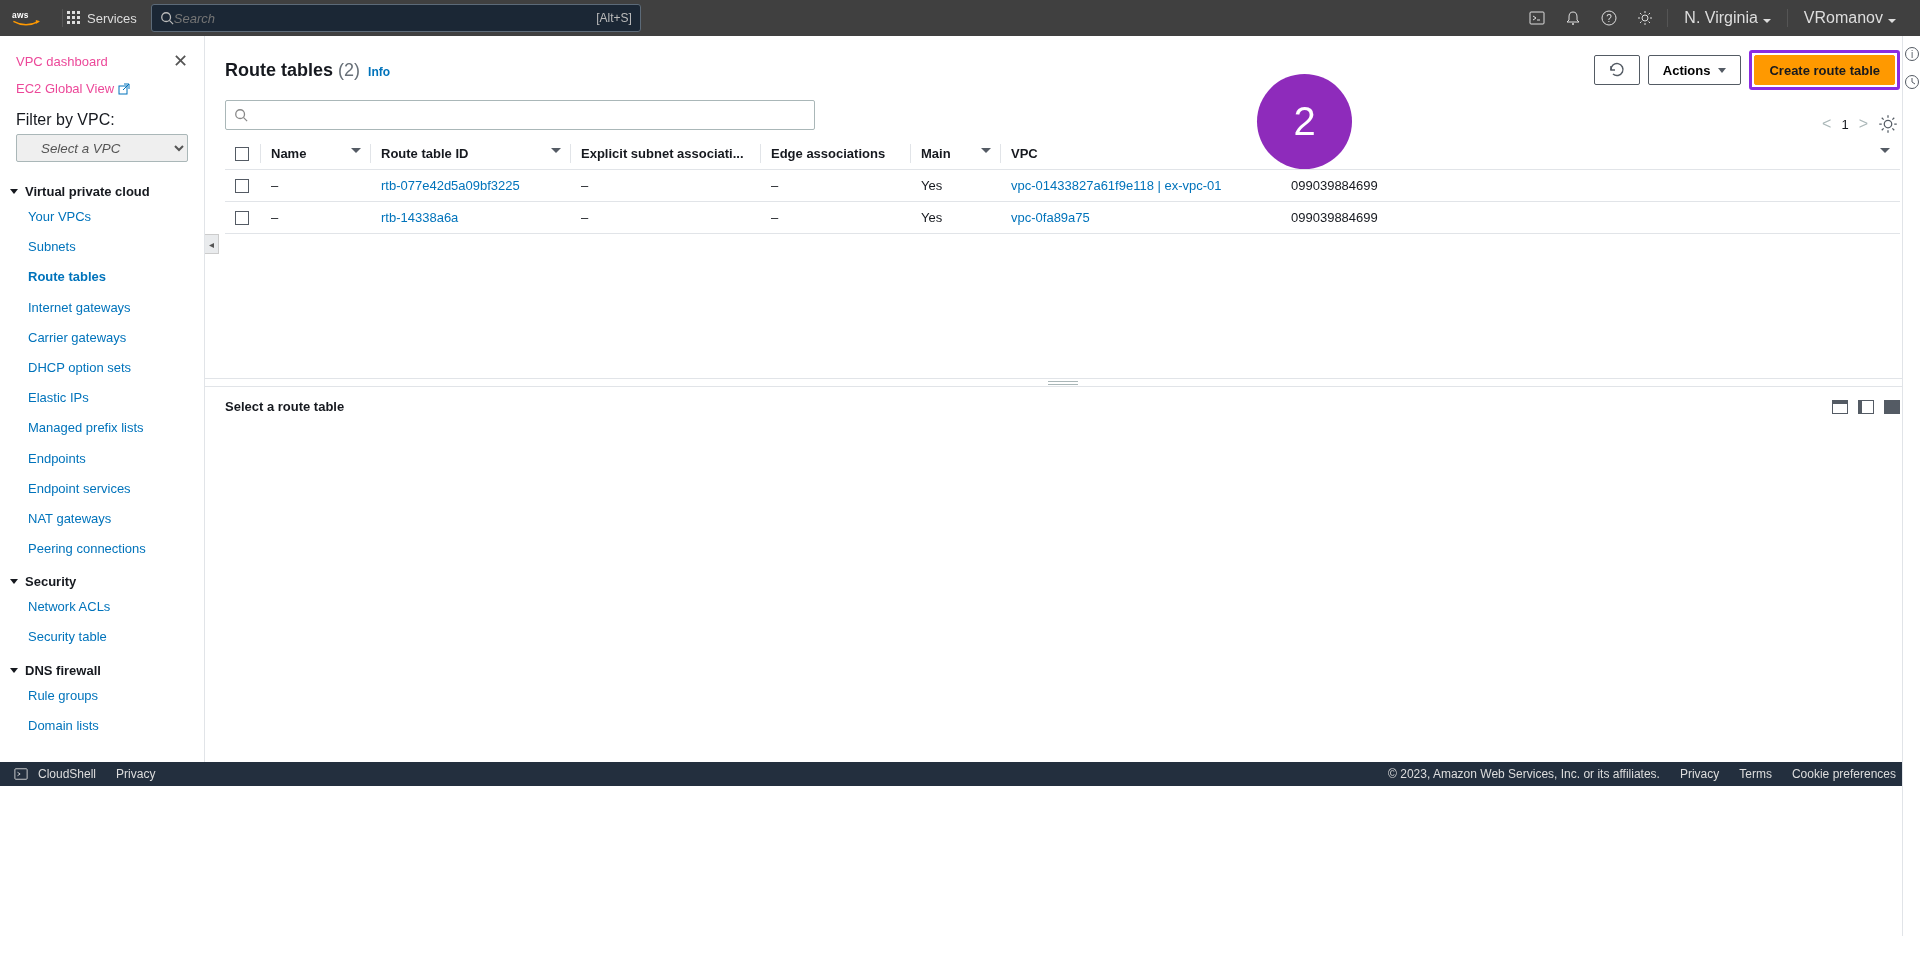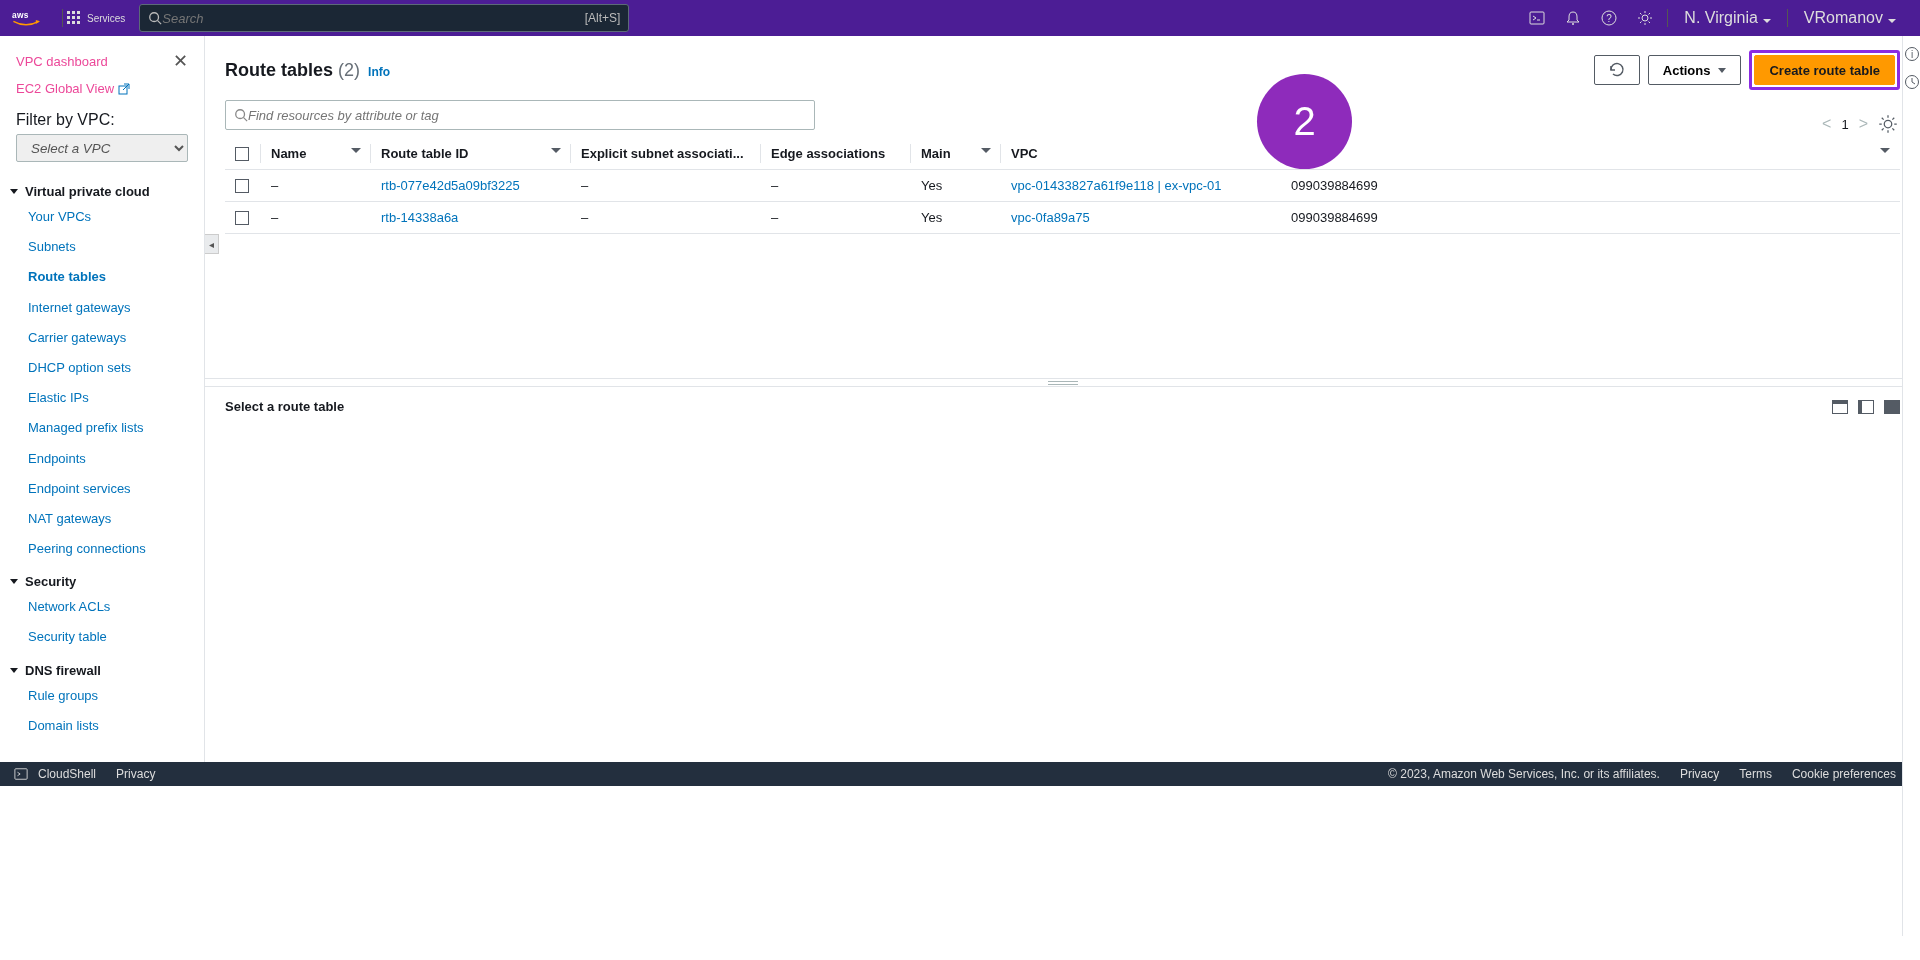--- a/index.html
+++ b/index.html
@@ -1,42 +1,42 @@
 <!DOCTYPE html>
 <html><head>
 <meta charset="utf-8">
 <style>
 * { box-sizing: border-box; margin: 0; padding: 0; font-family: "Amazon Ember", "Helvetica Neue", Arial, sans-serif; }
 body { background: #fff; font-size: 13px; color: #16191f; }
 
 
-.top-header { background: #4c1d95; height: 36px; display: flex; align-items: center; color: #fff; padding: 0 12px; }
+.top-header { background: #404040; height: 36px; display: flex; align-items: center; color: #fff; padding: 0 12px; }
 .aws-logo { font-size: 14px; font-weight: 700; color: #fff; margin-right: 18px; letter-spacing: 0.5px;}
 .logo-svg { width:28px; height:17px; }
 .grid-icon { width:14px; height:14px; }
-.svc { display:flex; align-items:center; gap:6px; color:#ddd; margin-right:14px; font-size:10px; }
+.svc { display:flex; align-items:center; gap:6px; color:#ddd; margin-right:14px; font-size:13px; }
 .hdr-sep { width:1px; height:18px; background:#555; margin:0 4px;}
 .search-container { flex:0 0 490px; height:28px; background:#1b2735; border:1px solid #5c6a78; border-radius:3px; display:flex; align-items:center; padding:0 8px;}
 .search-container input { flex:1; background:transparent; border:none; outline:none; color:#ddd; font-style:italic; font-size:13px;}
 .search-hint { color:#bbb; font-size:12px; margin-left:8px;}
 .top-header .spacer { flex:1; }
 .hdr-icon { width:36px; display:flex; justify-content:center; align-items:center; color:#ddd;}
 .hdr-txt { padding:0 12px; color:#ddd; font-size:16px; cursor:pointer;}
 .caret-down { display:inline-block; border-left:4px solid transparent; border-right:4px solid transparent; border-top:4px solid #ddd; margin-left:5px;}
 
 
 .content-wrap { display:flex; height:726px;}
 .sidebar { width:205px; border-right:1px solid #e1e4e8; overflow-y:auto; padding:10px 0;}
 .sb-top { display:flex; justify-content:space-between; align-items:center; padding:4px 16px 4px 16px;}
 .sb-link { color:#ec4899; text-decoration:none; cursor:pointer;}
 .close-x { color:#555; font-size:18px; cursor:pointer;}
 .sb-row { padding:5px 16px; display:flex; align-items:center; gap:4px;}
 .sb-label { padding:10px 16px 3px 16px; color:#16191f; font-size:16px;}
 .sb-select { margin:2px 16px 12px 16px;}
-.sb-select select { width:100%; height:28px; border:1px solid #aab7b8; border-radius:2px; padding:0 10px; font-style:italic; color:#555;}
+.sb-select select { width:100%; height:28px; border:1px solid #aab7b8; border-radius:2px; padding:0 20px; font-style:italic; color:#555;}
 .sb-section { padding:10px 0 3px 10px; display:flex; align-items:center; gap:2px; font-weight:700; color:#16191f;}
 .sb-triangle { display:inline-block; border-left:4px solid transparent; border-right:4px solid transparent; border-top:5px solid #16191f; margin-right:5px;}
 .sb-item { padding:6px 16px 6px 28px; color:#0073bb; cursor:pointer; font-size:13px; line-height:1.4;}
 .sb-item.active { font-weight:700; }
 
 
 .main { flex:1; display:flex; flex-direction:column; position:relative; overflow:hidden;}
 .main-hdr { padding:14px 20px 10px 20px; display:flex; align-items:center;}
 .title-area { display:flex; align-items:baseline; gap:8px;}
 .title { font-size:18px; font-weight:700;}
@@ -239,21 +239,20 @@
         </span>
       </div>
     </div>
 
     <div class="search-row">
       <div class="tbl-search">
         <svg width="14" height="14" viewBox="0 0 16 16">
             <circle cx="7" cy="7" r="5" stroke="#888" stroke-width="1.5" fill="none"></circle>
             <line x1="11" y1="11" x2="15" y2="15" stroke="#888" stroke-width="1.5"></line>
           </svg>
-        <input placeholder="Find resources by attribute or tag" style="">
       </div>
     </div>
 
     <div class="pager">
       <span class="pg-nav">&lt;</span>
       <span class="pg-cur">1</span>
       <span class="pg-nav">&gt;</span>
       <svg class="gear" viewBox="0 0 16 16">
           <circle cx="8" cy="8" r="3" stroke="#545b64" fill="none"></circle>
           <path d="M8 1 L8 3 M8 13 L8 15 M1 8 L3 8 M13 8 L15 8 M3 3 L4.5 4.5 M11.5 11.5 L13 13 M3 13 L4.5 11.5 M11.5 4.5 L13 3" stroke="#545b64"></path>

